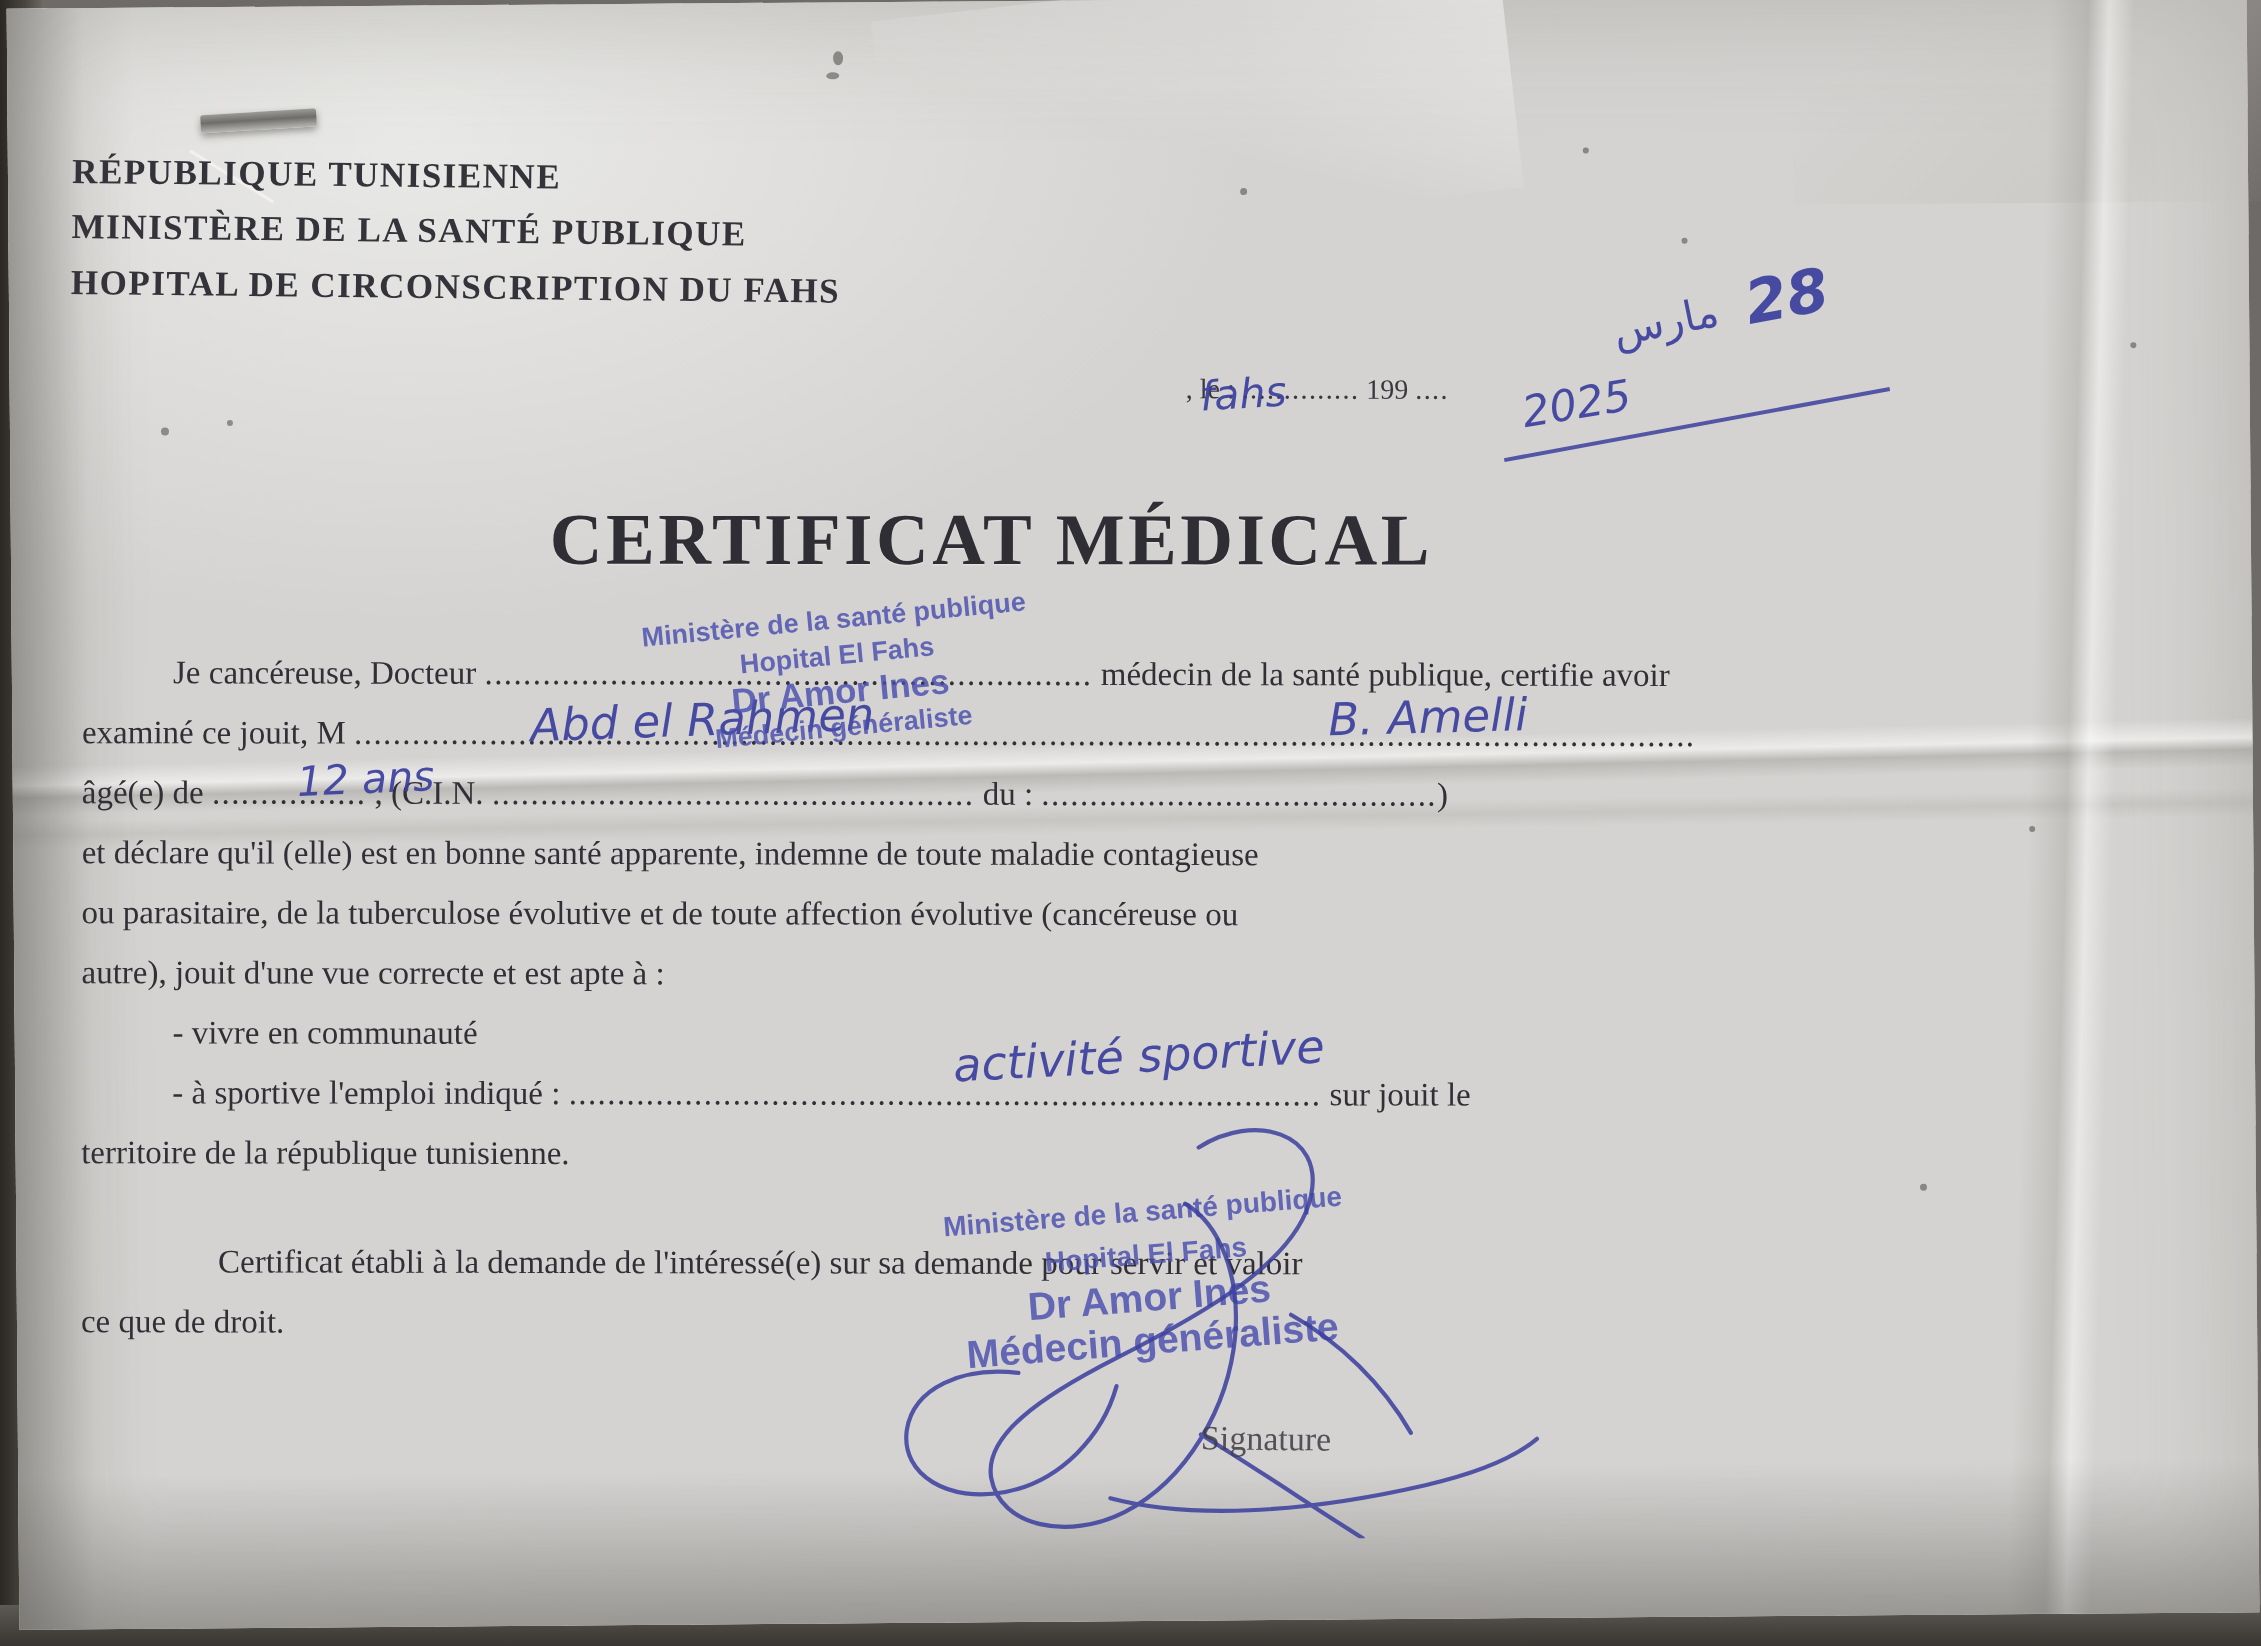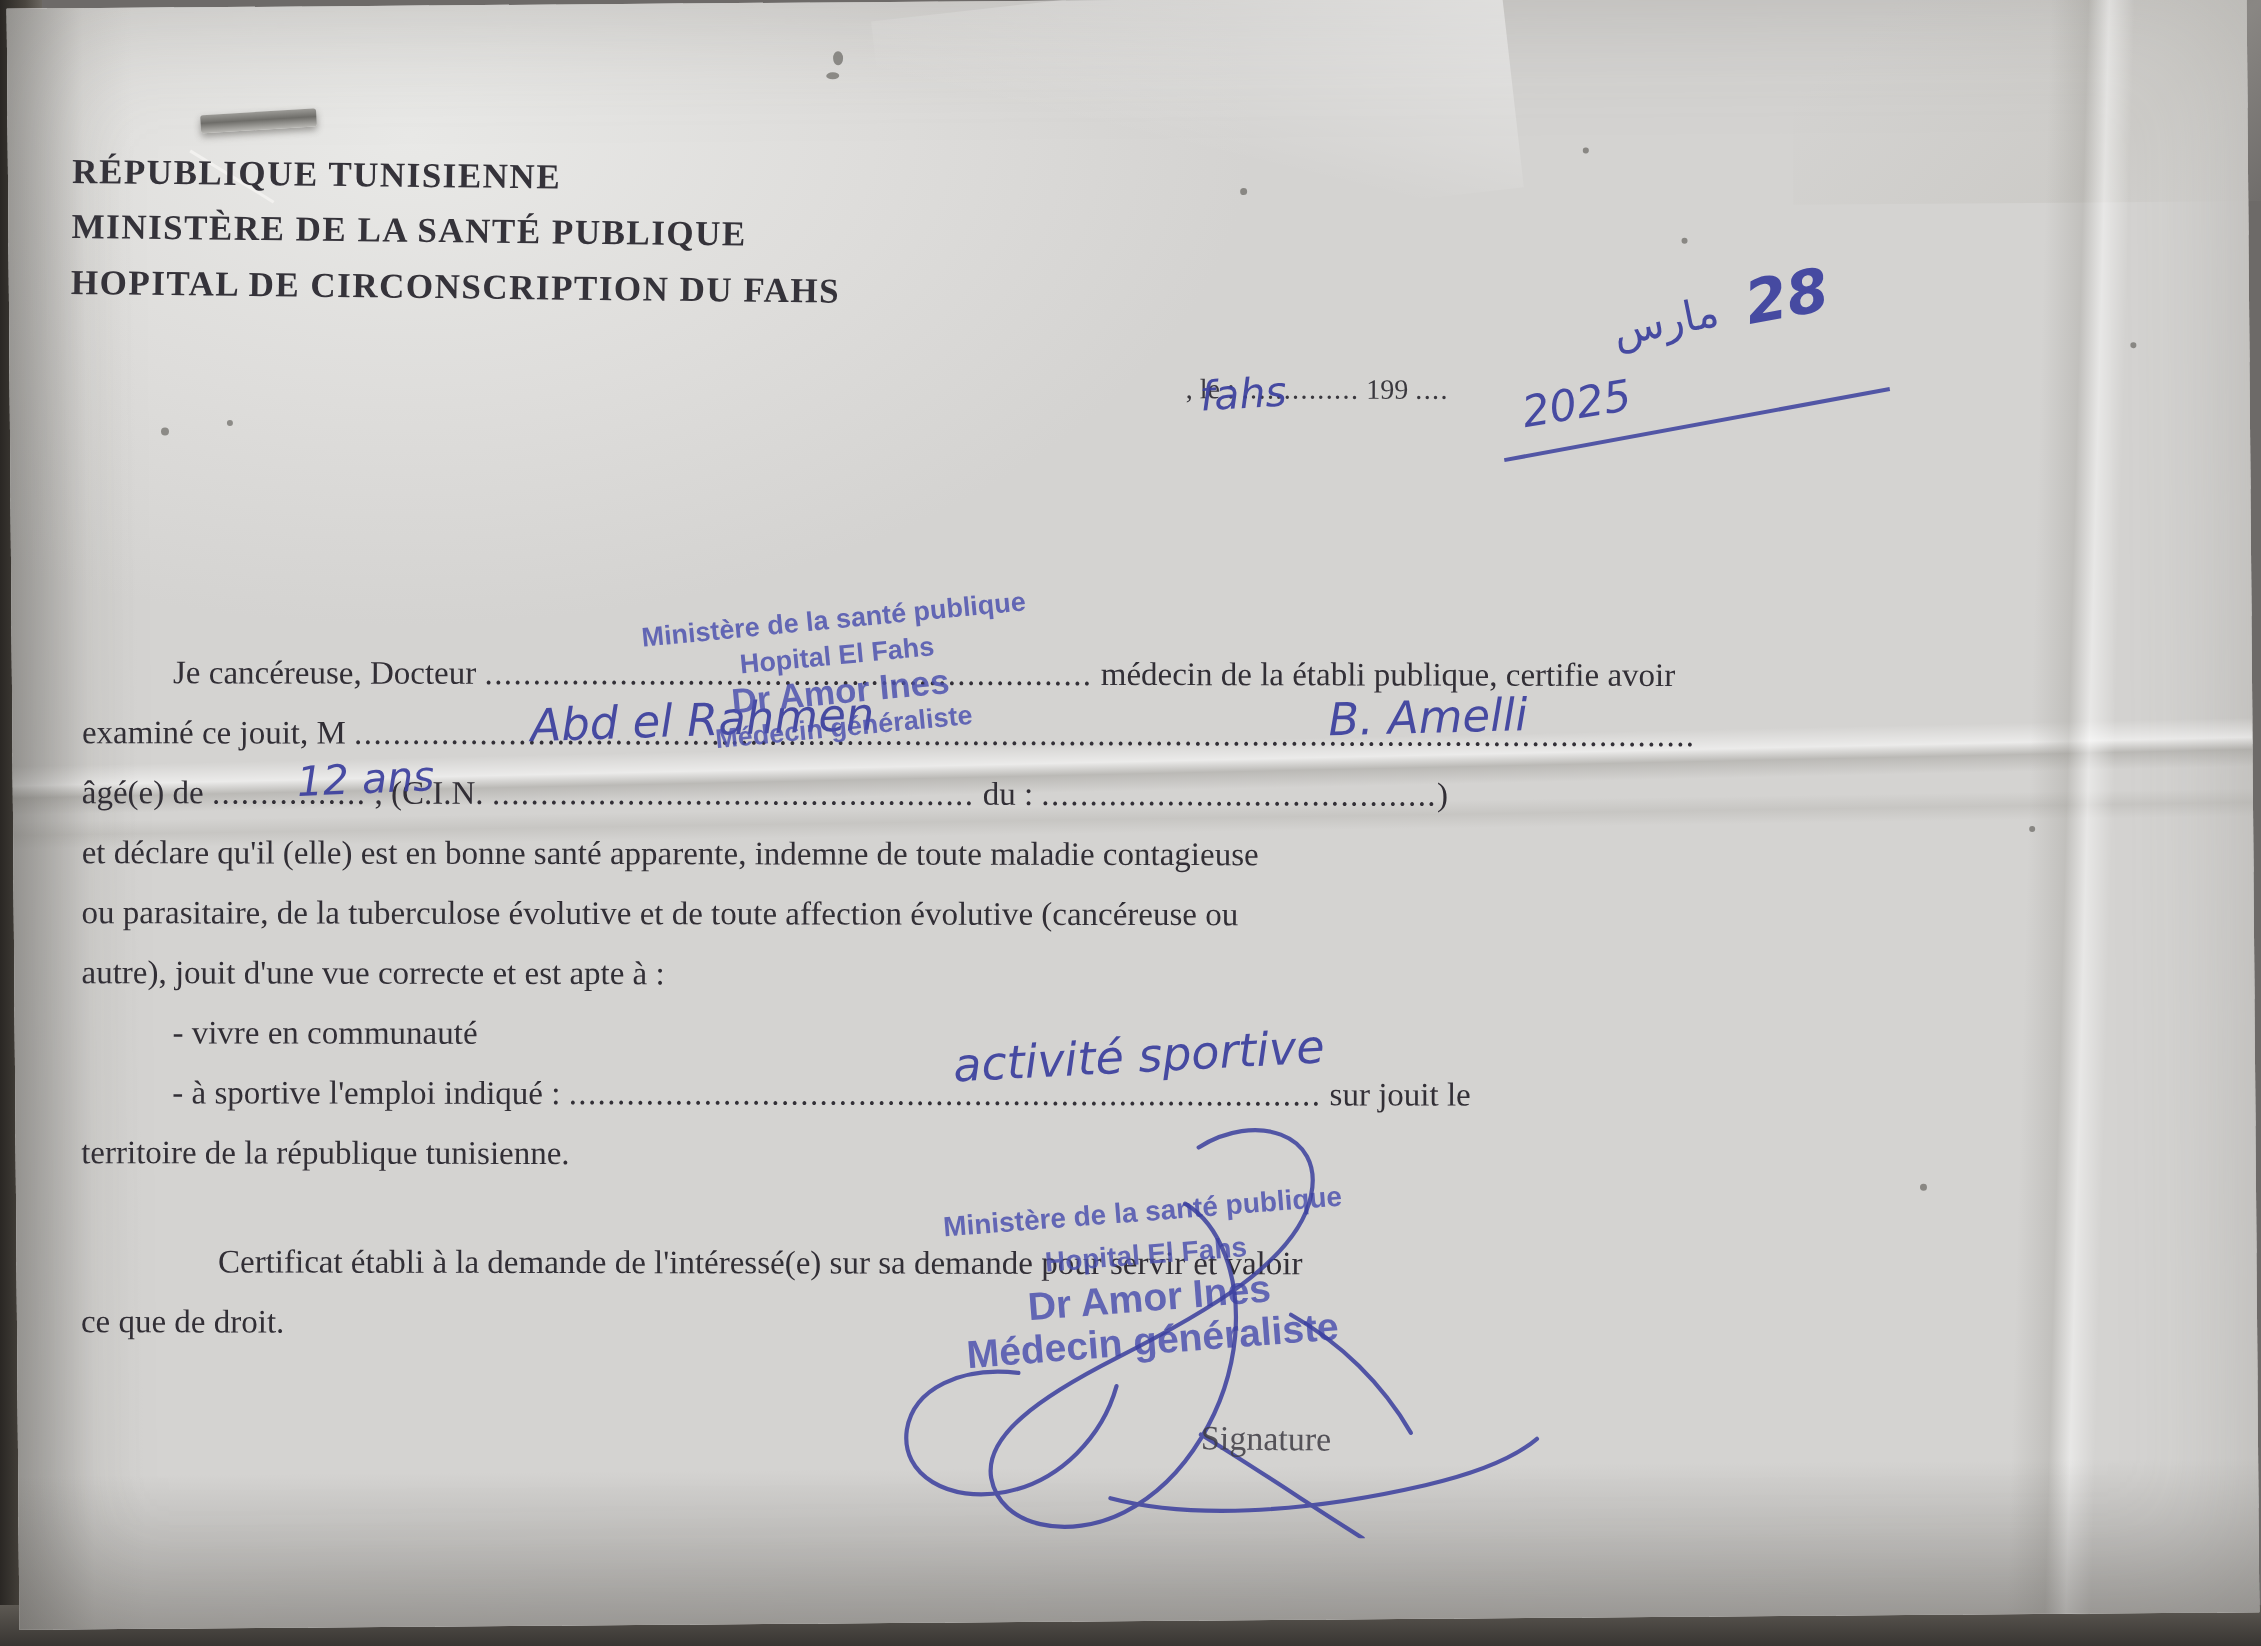--- a/index.html
+++ b/index.html
@@ -260,26 +260,27 @@
       <span>199</span>
       <span class="dots">....</span>
     </div>
 
     <div class="ink" id="hw-place">fahs</div>
     <div class="ink" id="hw-year">2025</div>
     <div class="ink" id="hw-arabic">مارس</div>
     <div class="ink" id="hw-day">28</div>
     <div id="hw-strike"></div>
 
+    <div id="title">CERTIFICAT MÉDICAL</div>
 
     <div id="body">
       <div class="line lead">
         <span>Je cancéreuse, Docteur</span>
         <span class="dots">...............................................................</span>
-        <span>médecin de la établi publique, certifie avoir</span>
+        <span>médecin de la santé publique, certifie avoir</span>
       </div>
       <div class="line">
         <span>examiné ce jouit, M</span>
         <span class="dots">...........................................................................................................................................</span>
       </div>
       <div class="line">
         <span>âgé(e) de</span>
         <span class="dots">................</span>
         <span>, (C.I.N.</span>
         <span class="dots">..................................................</span>

